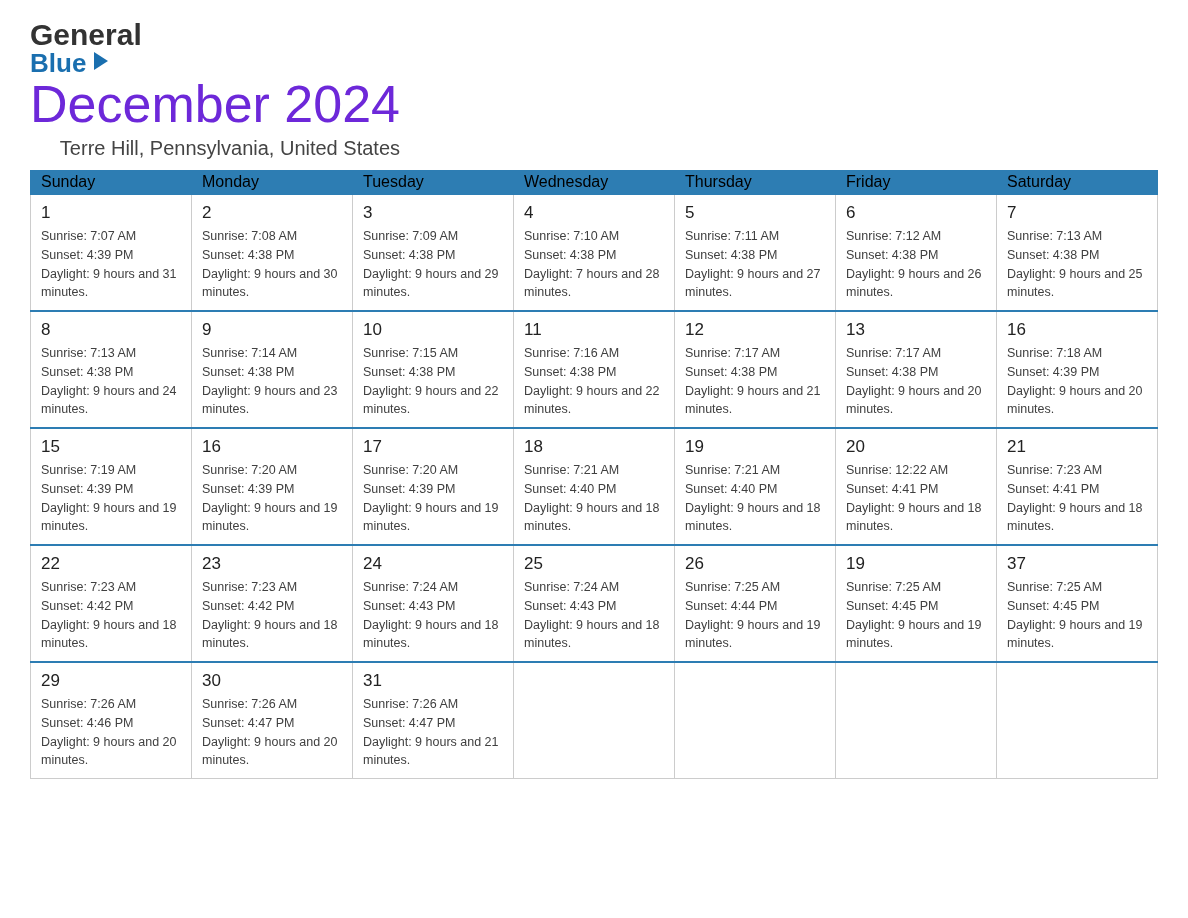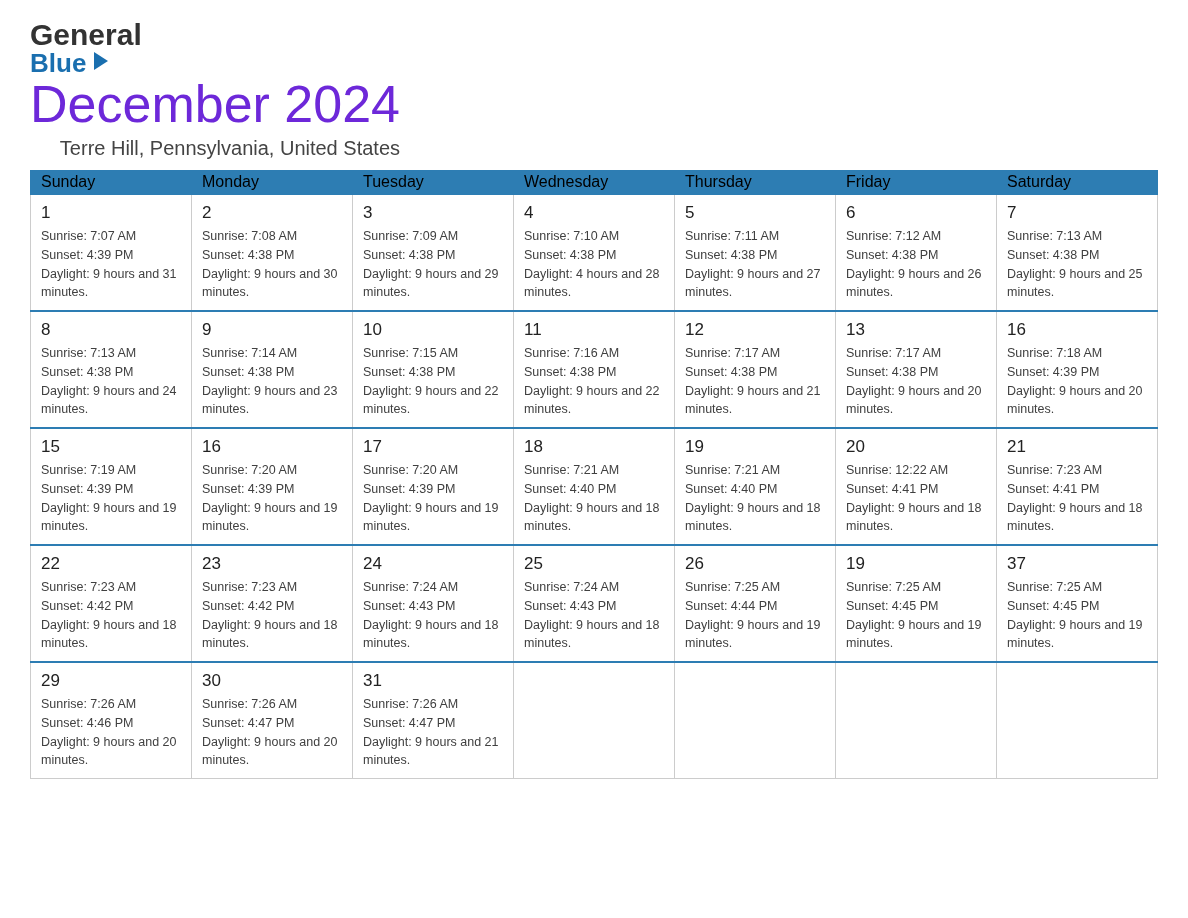--- a/index.html
+++ b/index.html
@@ -164,21 +164,21 @@
           <span>Sunrise: 7:09 AM</span><br>
           <span>Sunset: 4:38 PM</span><br>
           <span>Daylight: 9 hours and 29 minutes.</span>
         </div>
       </td>
           <td>
         <span class="day-number">4</span>
         <div class="day-info">
           <span>Sunrise: 7:10 AM</span><br>
           <span>Sunset: 4:38 PM</span><br>
-          <span>Daylight: 4 hours and 28 minutes.</span>
+          <span>Daylight: 7 hours and 28 minutes.</span>
         </div>
       </td>
           <td>
         <span class="day-number">5</span>
         <div class="day-info">
           <span>Sunrise: 7:11 AM</span><br>
           <span>Sunset: 4:38 PM</span><br>
           <span>Daylight: 9 hours and 27 minutes.</span>
         </div>
       </td>

